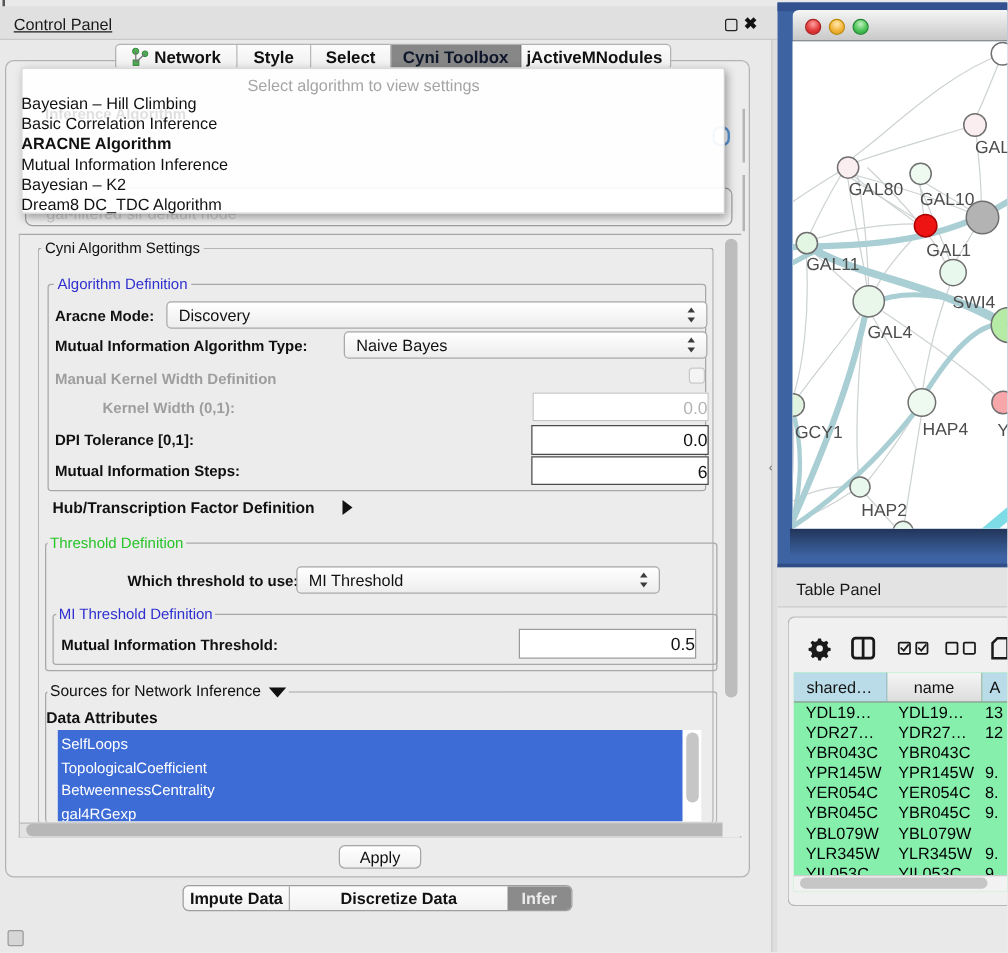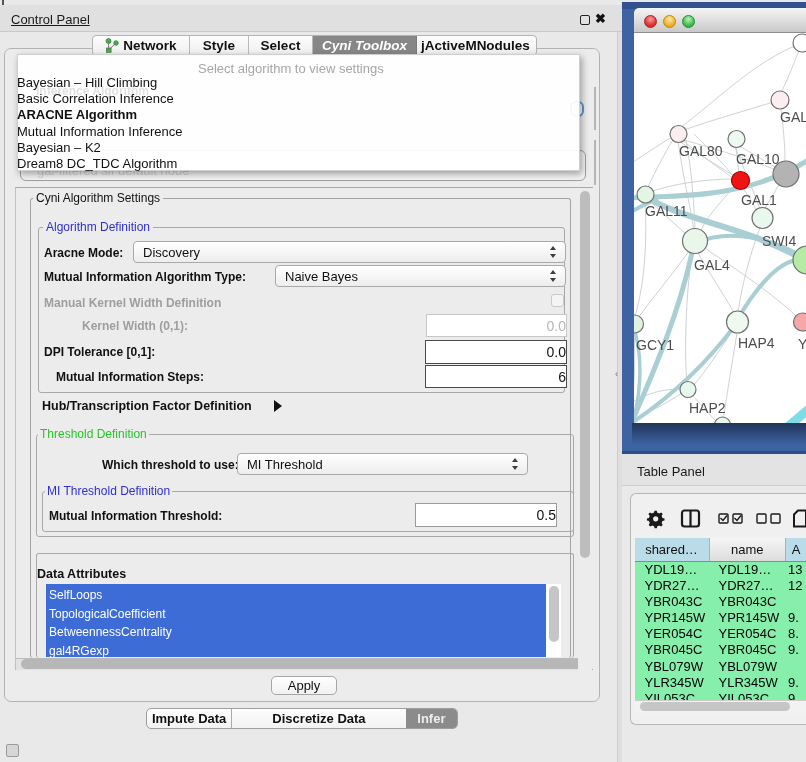--- a/index.html
+++ b/index.html
@@ -39,40 +39,41 @@
   <div class="abs combo" style="left:275px;top:265px;width:291px;height:22px;">
     <span class="ct">Naive Bayes</span>
       <span class="arrows"></span>
   </div>
   <div class="abs b" style="left:44px;top:296px;font-size:12px;color:#9e9e9e;">Manual Kernel Width Definition</div>
   <div class="abs" style="left:551px;top:294px;width:13px;height:13px;background:#f4f4f4;border:1px solid #c9c9c9;border-radius:3px;"></div>
   <div class="abs b" style="left:44px;top:319px;font-size:12px;color:#9e9e9e;padding-left:38px;">Kernel Width (0,1):</div>
   <div class="abs fld dis" style="left:426px;top:314px;width:141px;height:23px;">0.0</div>
   <div class="abs b" style="left:44px;top:345px;font-size:12px;color:#111;">DPI Tolerance [0,1]:</div>
   <div class="abs fld act" style="left:425px;top:340px;width:142px;height:24px;">0.0</div>
-  <div class="abs b" style="left:44px;top:370px;font-size:12px;color:#111;margin-left:12px;">Mutual Information Steps:</div>
+  <div class="abs b" style="left:44px;top:370px;font-size:12px;color:#111;">Mutual Information Steps:</div>
   <div class="abs fld act" style="left:425px;top:365px;width:142px;height:23px;">6</div>
 
   <div class="abs b" style="left:42px;top:399px;font-size:12.5px;color:#111;">Hub/Transcription Factor Definition</div>
   <div class="abs" style="left:274px;top:400px;width:0;height:0;border-left:8px solid #111;border-top:6px solid transparent;border-bottom:6px solid transparent;"></div>
 
   <div class="abs" style="left:36px;top:434px;width:538px;height:103px;border:1px solid #a8a8a8;border-radius:3px;"></div>
   <div class="abs" style="left:38px;top:427px;background:#ececec;padding:0 2px;font-size:12px;color:#28c428;">Threshold Definition</div>
   <div class="abs b" style="left:102px;top:458px;font-size:12px;color:#111;">Which threshold to use:</div>
   <div class="abs combo" style="left:237px;top:453px;width:291px;height:22px;">
     <span class="ct">MI Threshold</span>
       <span class="arrows"></span>
   </div>
 
   <div class="abs" style="left:42px;top:491px;width:532px;height:41px;border:1px solid #a8a8a8;border-radius:3px;"></div>
   <div class="abs" style="left:45px;top:484px;background:#ececec;padding:0 2px;font-size:12px;color:#2f2fd0;">MI Threshold Definition</div>
   <div class="abs b" style="left:49px;top:509px;font-size:12px;color:#111;">Mutual Information Threshold:</div>
   <div class="abs fld mid" style="left:415px;top:503px;width:142px;height:24px;">0.5</div>
 
   <div class="abs" style="left:36px;top:553px;width:538px;height:105px;border:1px solid #a8a8a8;border-radius:3px;border-bottom:none;"></div>
+  <div class="abs" style="left:38px;top:546px;background:#ececec;padding:0 2px;font-size:12.5px;color:#111;">Sources for Network Inference <span style="display:inline-block;width:0;height:0;border-top:8px solid #111;border-left:7px solid transparent;border-right:7px solid transparent;vertical-align:-1px;margin-left:3px;"></span></div>
   <div class="abs b" style="left:37px;top:567px;font-size:12.5px;color:#111;">Data Attributes</div>
 
   <div class="abs" style="left:46px;top:584px;width:515px;height:73px;background:#fff;overflow:hidden;">
     <div style="background:#3d6cd7;width:500px;height:90px;color:#fff;font-size:12px;padding:2px 0 0 3px;line-height:18.6px;">SelfLoops<br>TopologicalCoefficient<br>BetweennessCentrality<br>gal4RGexp</div>
     <div class="abs" style="left:503px;top:2px;width:10px;height:56px;background:#c6c6c6;border-radius:5px;"></div>
   </div>
 
   <div class="abs" style="left:16px;top:658px;width:576px;height:12px;background:#e2e2e2;border-top:1px solid #bbb;"></div>
   <div class="abs" style="left:21px;top:659px;width:567px;height:10px;background:#b7b7b7;border-radius:5px;"></div>
 
@@ -305,19 +306,19 @@
   .combo { background:linear-gradient(#ffffff,#ededed); border:1px solid #a9a9a9; border-radius:4px; display:flex; align-items:center; }
   .combo .ct { font-size:13px; color:#111; padding-left:9px; flex:1; }
   .combo .arrows { width:14px; height:14px; margin-right:4px; position:relative; }
   .combo .arrows::before { content:""; position:absolute; left:3px; top:1px; border-left:3.5px solid transparent; border-right:3.5px solid transparent; border-bottom:4.5px solid #3c3c3c; }
   .combo .arrows::after { content:""; position:absolute; left:3px; bottom:1px; border-left:3.5px solid transparent; border-right:3.5px solid transparent; border-top:4.5px solid #3c3c3c; }
   .fld { background:#fff; font-size:14px; text-align:right; padding-right:0; line-height:22px; color:#111; }
   .fld.dis { border:1px solid #c6c6c6; color:#b5b5b5; }
   .fld.act { border:1.5px solid #4a4a4a; }
   .fld.mid { border:1px solid #9a9a9a; }
   .tab { display:flex; align-items:center; justify-content:center; font-size:13.5px; font-weight:600; color:#111; border-right:1px solid #b9b9b9; height:100%; }
-  .tab.sel { background:#878787; color:#ffffff; border-right:1px solid #7a7a7a;font-style:italic; }
+  .tab.sel { background:#878787; color:#0f172a; border-right:1px solid #7a7a7a; }
   .hc { font-size:13px; color:#111; text-align:center; line-height:23px; }
   .rows > div { display:flex; height:16.1px; font-size:13px; color:#000; }
   .rows span:nth-child(1) { width:75px; padding-left:10px; }
   .rows span:nth-child(2) { width:76.5px; padding-left:9px; }
   .rows span:nth-child(3) { flex:1; padding-left:2px; }
 </style>
 
 </body></html>

